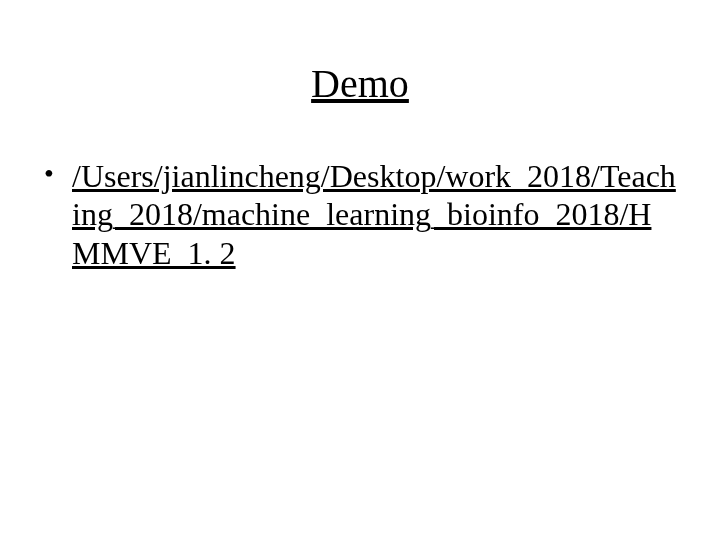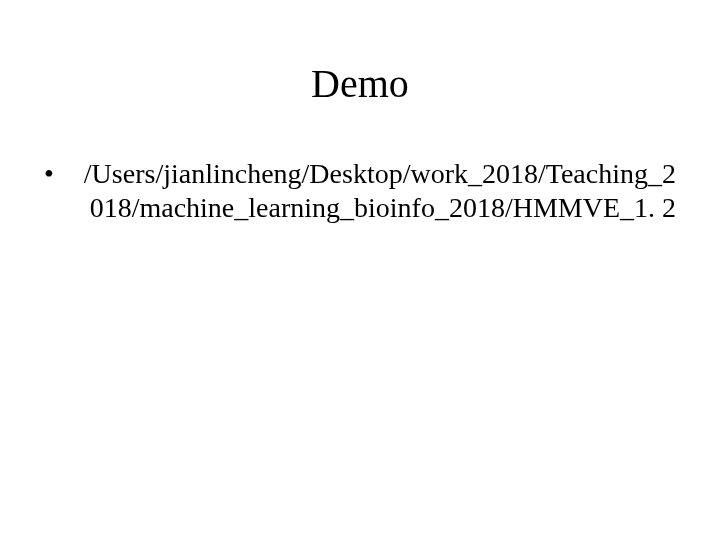--- a/index.html
+++ b/index.html
@@ -12,40 +12,40 @@
       height: 540px;
       background: #ffffff;
       font-family: "Times New Roman", Times, serif;
       color: #000000;
       position: relative;
     }
     .slide {
       width: 100%;
       height: 100%;
       padding: 40px 44px;
+      text-decoration: underline;
     }
     .title {
       text-align: center;
       font-size: 40px;
       font-weight: normal;
       margin-top: 20px;
       margin-bottom: 50px;
     }
     .bullets {
       list-style: none;
       padding-left: 0;
     }
     .bullet-item {
-      font-size: 28px;
+      font-size: 32px;
       line-height: 1.2;
       margin-bottom: 60px;
       padding-left: 28px;
       position: relative;
       word-break: break-all;
-      text-align: right;
     }
     .bullet-item::before {
       content: "•";
       position: absolute;
       left: 0;
       top: 0;
       font-size: 28px;
     }
     .bullet-item.second {
       word-break: normal;

